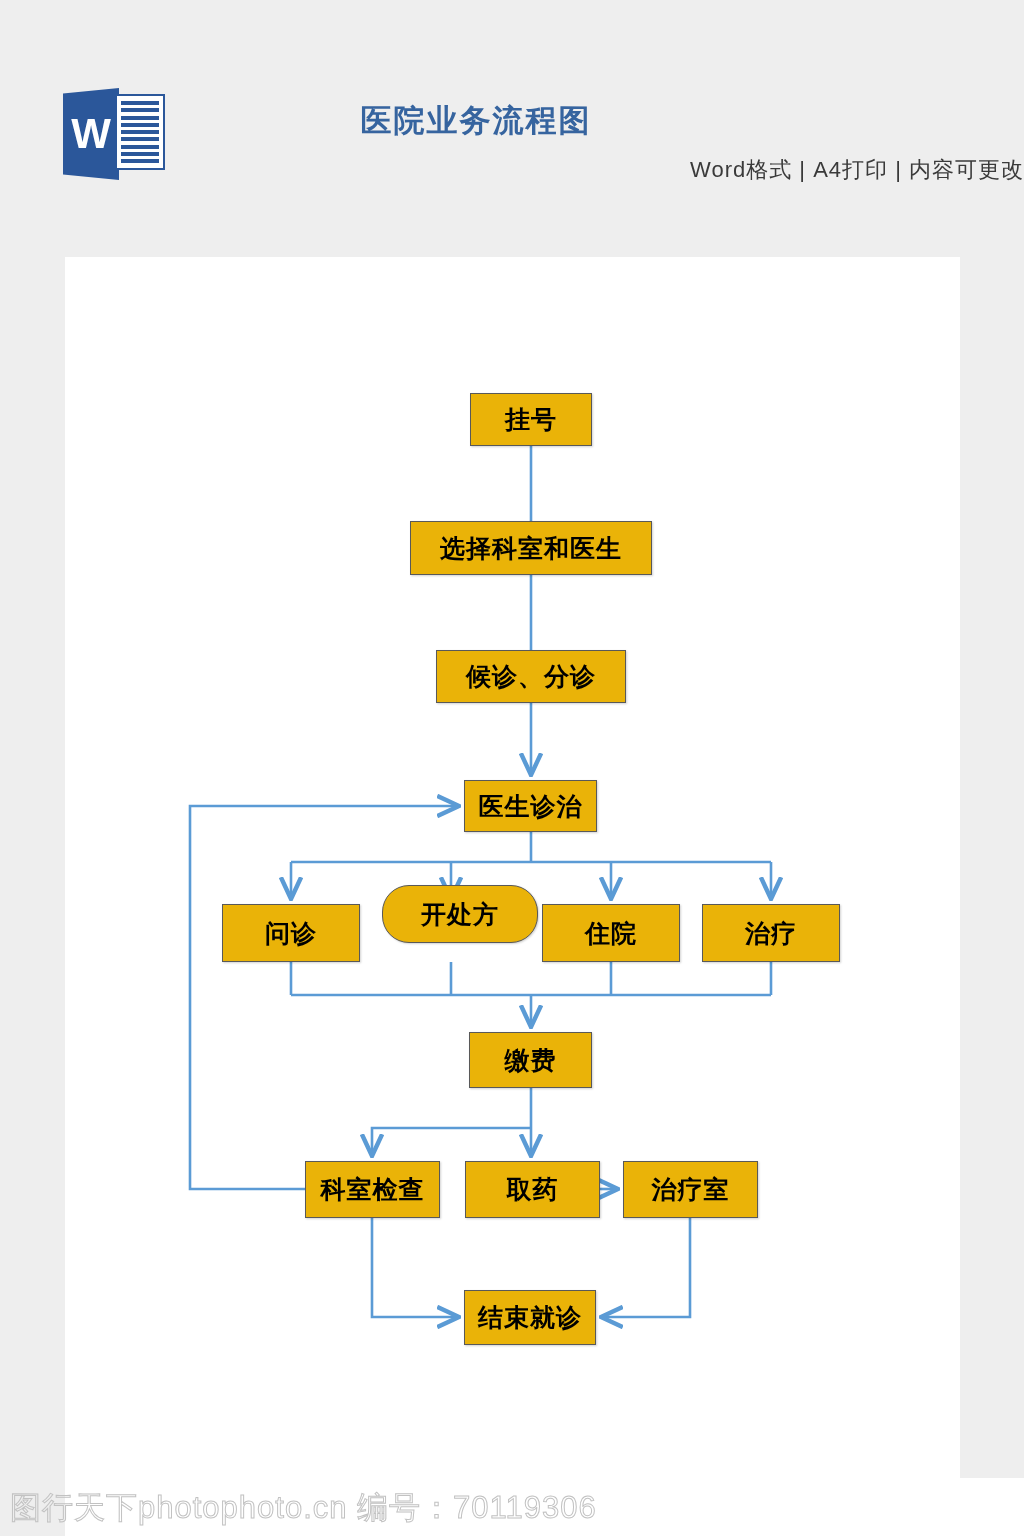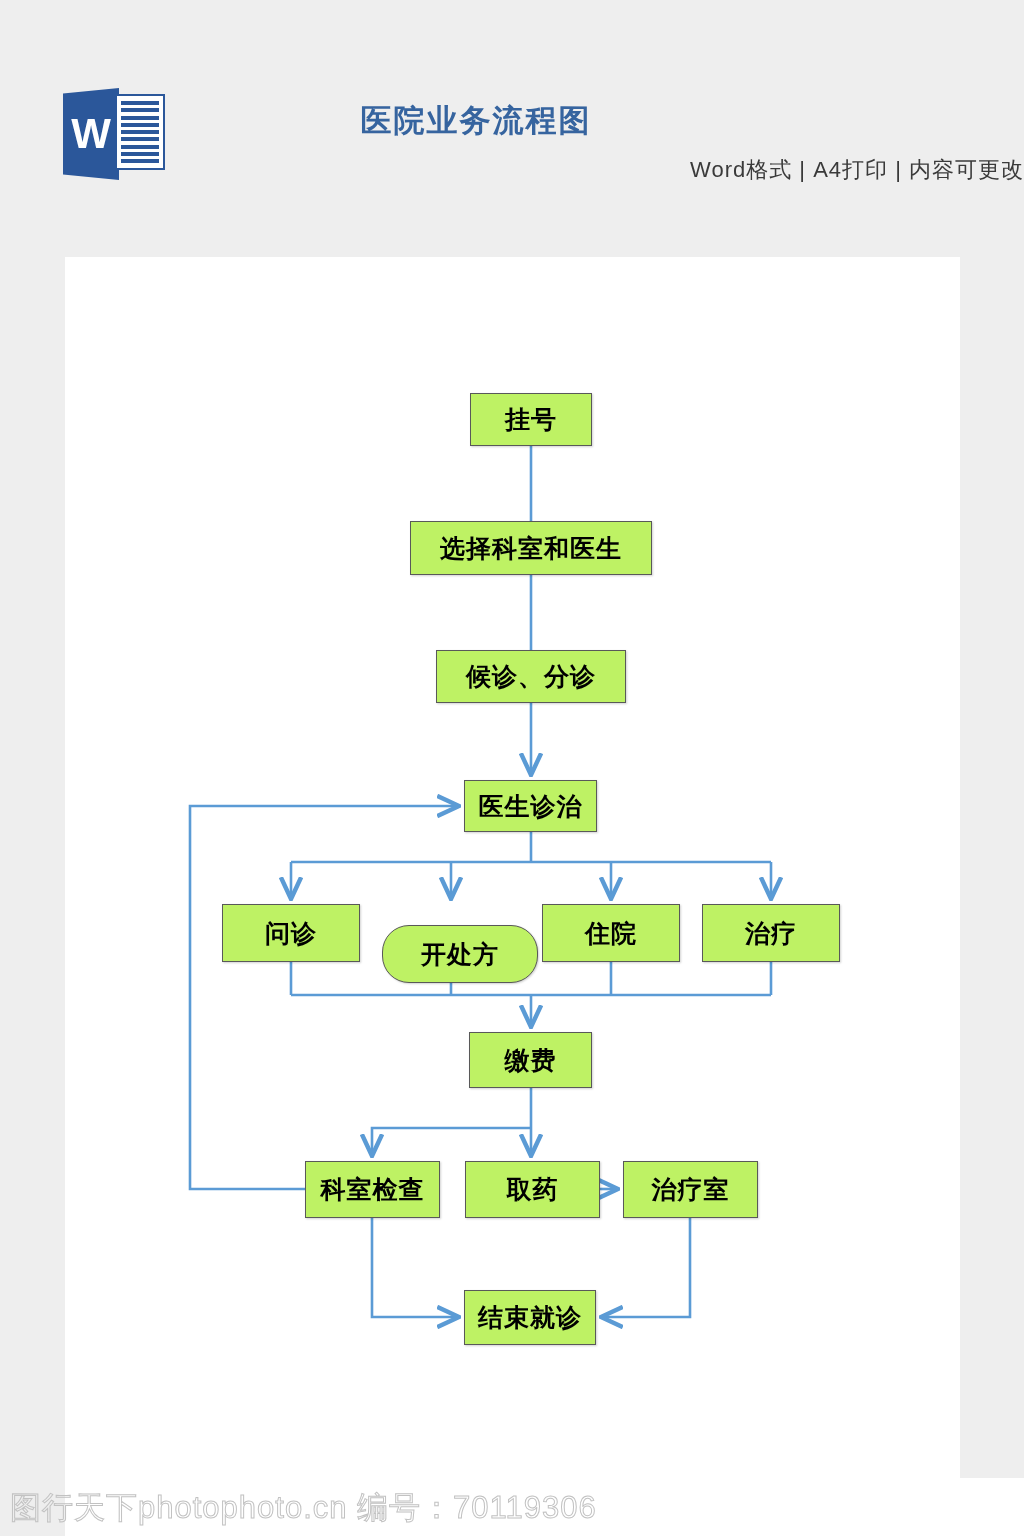--- a/index.html
+++ b/index.html
@@ -48,21 +48,21 @@
   
   .sheet { position: absolute; left: 65px; top: 257px; width: 895px; height: 1279px; background: #ffffff; }
 
   
   .chart { position: absolute; left: 0; top: 0; width: 1024px; height: 1536px; }
   .chart svg { position: absolute; left: 0; top: 0; }
 
   .node {
     position: absolute;
     border: 1.5px solid #595959;
-    background: #bef264;
+    background: #eab308;
     display: flex; align-items: center; justify-content: center;
     font-family: "DejaVu Serif", "Liberation Serif", serif;
     font-weight: bold;
     font-size: 25px;
     color: #000000;
     letter-spacing: 1px;
     white-space: nowrap;
     box-shadow: 1px 1px 2px rgba(0,0,0,0.18);
   }
 
@@ -149,21 +149,21 @@
         <path d="M690,1218 L690,1317 L602,1317" marker-end="url(#ah)"></path>
       </g>
     </svg>
 
     <div class="node" style="left:470px; top:393px; width:122px; height:53px;">挂号</div>
     <div class="node" style="left:410px; top:521px; width:242px; height:54px;">选择科室和医生</div>
     <div class="node" style="left:436px; top:650px; width:190px; height:53px;">候诊、分诊</div>
     <div class="node" style="left:222px; top:904px; width:138px; height:58px;">问诊</div>
 
     <div class="node" style="left:464px; top:780px; width:133px; height:52px;">医生诊治</div>
-    <div class="node" style="left:382px; top:925px; width:156px; height:58px;border-radius:27px;">开处方</div>
+    <div class="node" style="left:382px; top:885px; width:156px; height:58px;border-radius:27px;">开处方</div>
     <div class="node" style="left:702px; top:904px; width:138px; height:58px;">治疗</div>
     <div class="node" style="left:542px; top:904px; width:138px; height:58px;">住院</div>
 
     <div class="node" style="left:469px; top:1032px; width:123px; height:56px;">缴费</div>
 
     <div class="node" style="left:305px; top:1161px; width:135px; height:57px;">科室检查</div>
     <div class="node" style="left:465px; top:1161px; width:135px; height:57px;">取药</div>
     <div class="node" style="left:623px; top:1161px; width:135px; height:57px;">治疗室</div>
 
     <div class="node" style="left:464px; top:1290px; width:132px; height:55px;">结束就诊</div>

